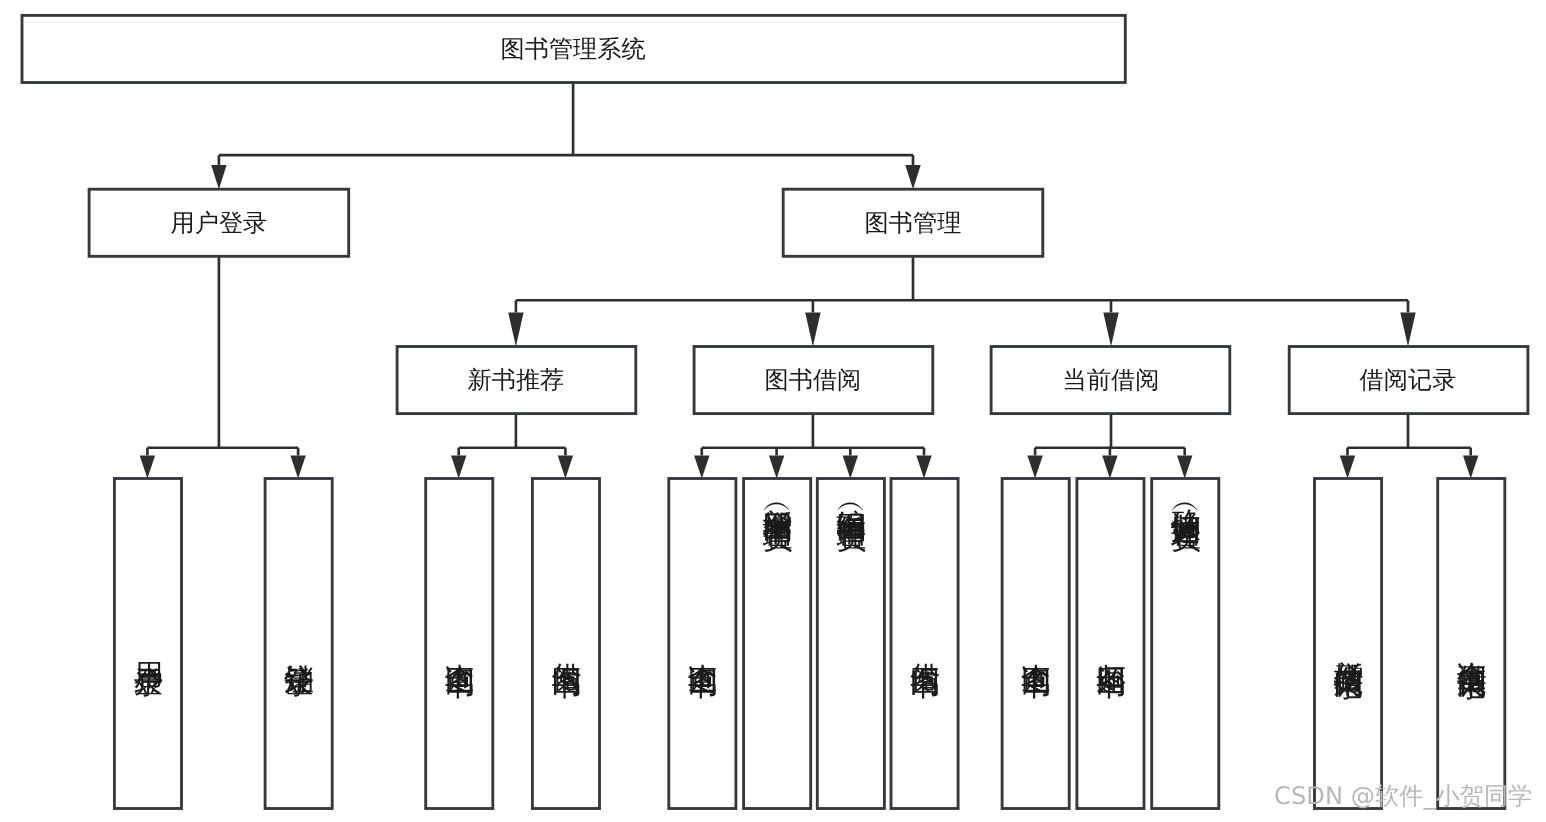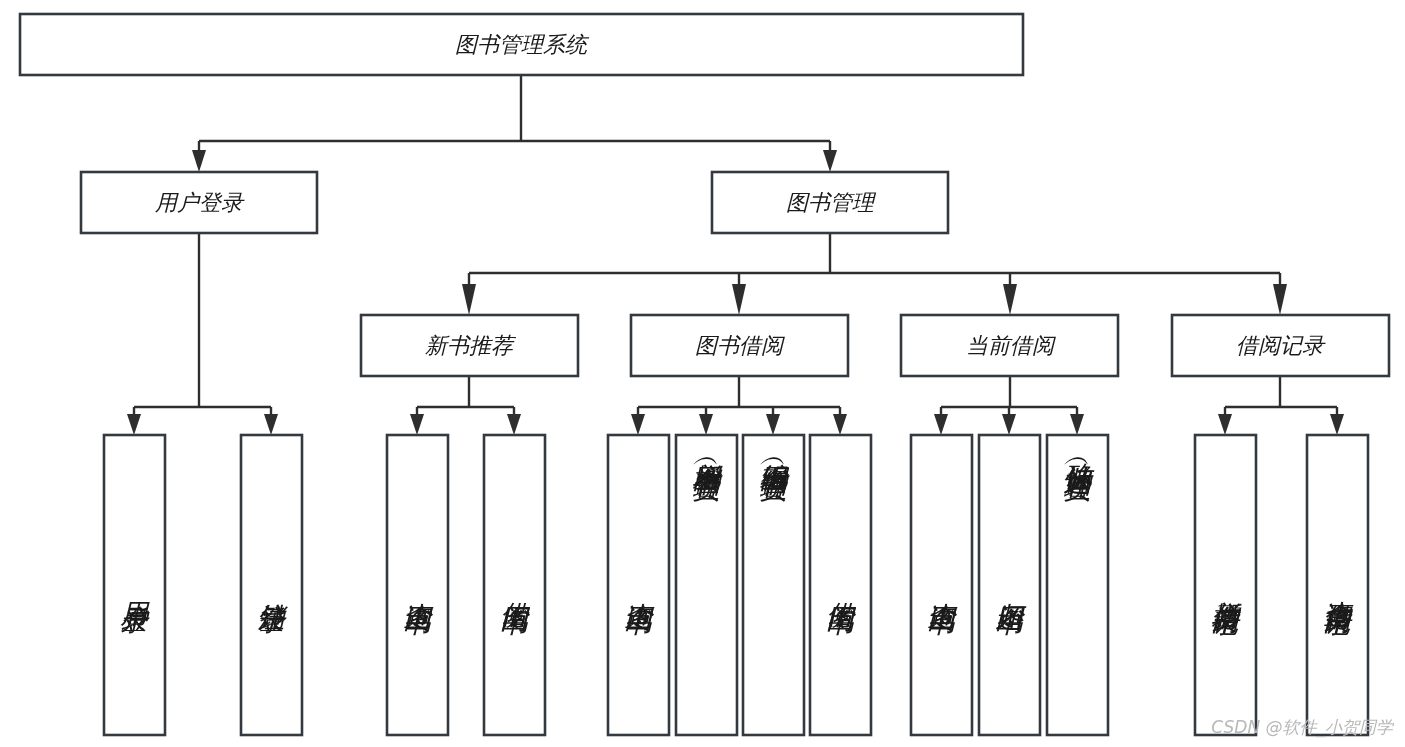--- a/index.html
+++ b/index.html
@@ -11,21 +11,20 @@
     width: 1405px;
     height: 747px;
     font-family: "DejaVu Sans", "Liberation Sans", sans-serif;
     overflow: hidden;
     position: relative;
   }
   #diagram-root {
     position: relative;
     width: 1405px;
     height: 747px;
-    font-style: italic;
   }
   svg.flow {
     position: absolute;
     left: 0;
     top: 0;
     width: 1405px;
     height: 747px;
   }
   .node-box {
     fill: #ffffff;
@@ -46,21 +45,21 @@
   }
   .arrow-head {
     fill: #2e2e2e;
     stroke: none;
   }
   .watermark {
     position: absolute;
     right: 12px;
     bottom: 8px;
     color: #b8b8b8;
-    font-size: 17px;
+    font-size: 22px;
     font-family: "DejaVu Sans", "Liberation Sans", sans-serif;
     white-space: nowrap;
     pointer-events: none;
   }
 </style>
 </head>
 <body>
 
 <div id="diagram-root">
 

